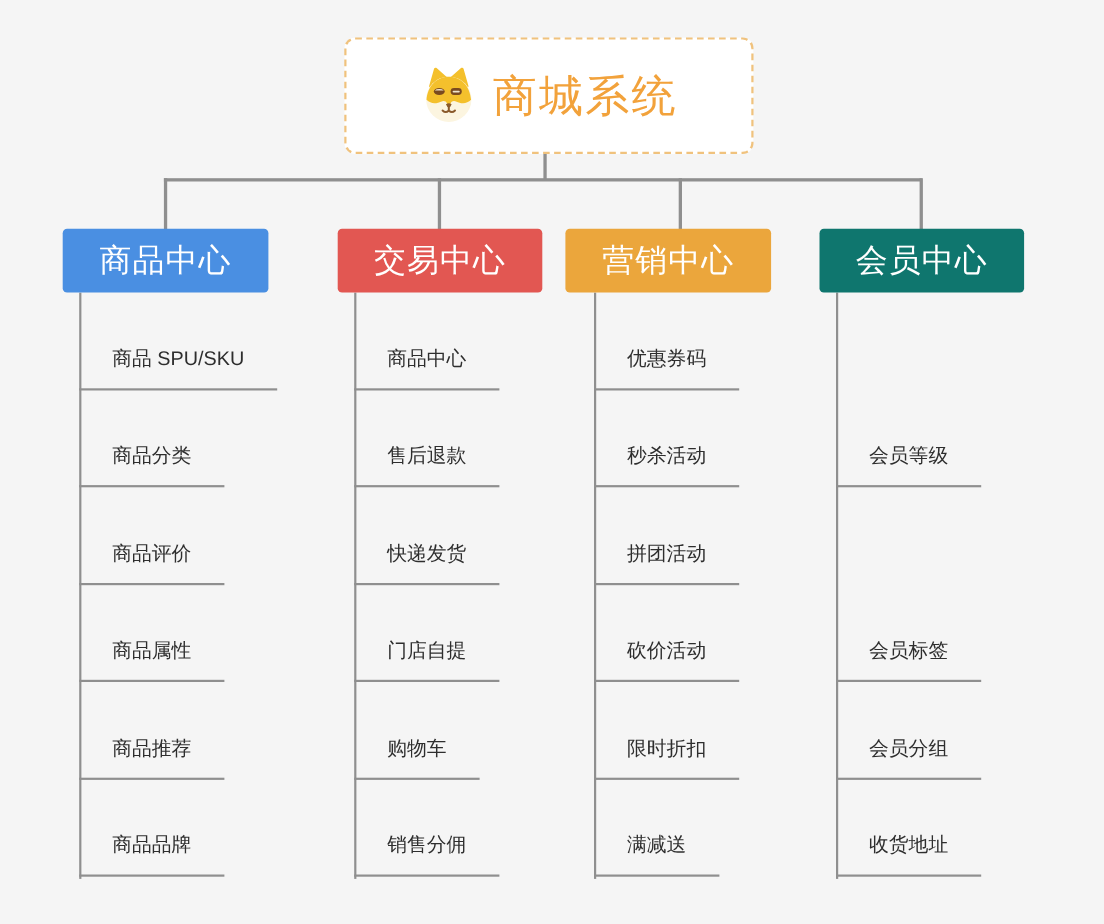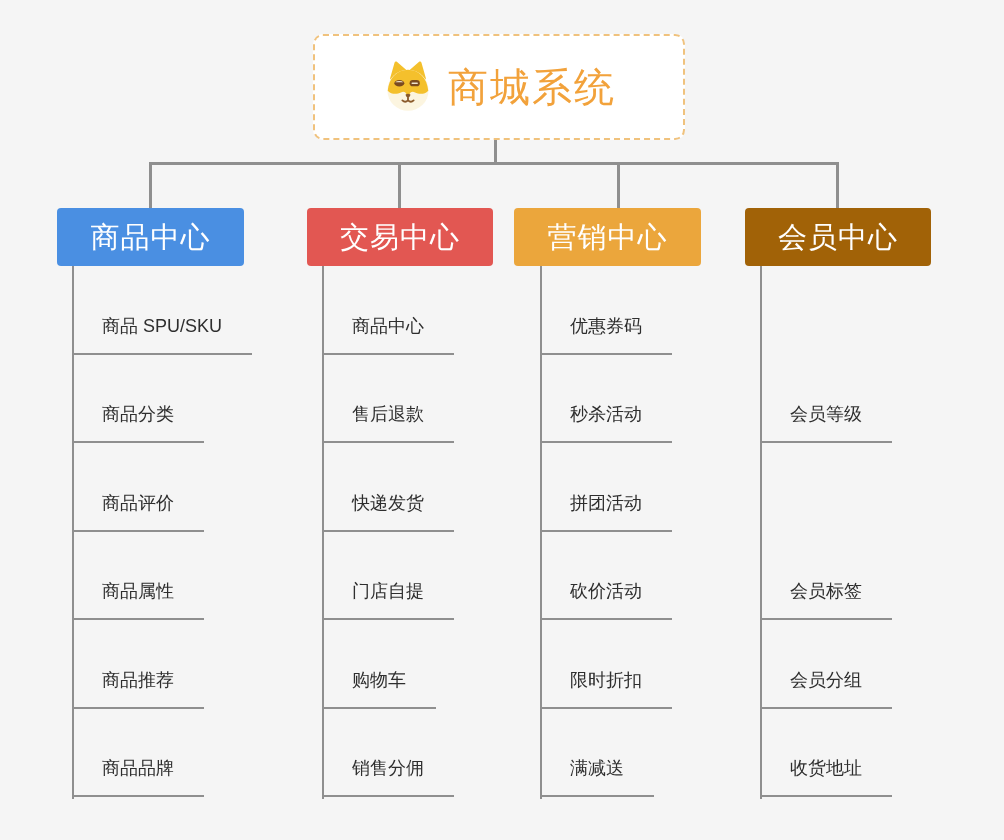--- a/index.html
+++ b/index.html
@@ -122,21 +122,21 @@
       <rect x="27.2" y="19.8" width="6" height="1.5" rx="0.75" fill="#fcf5e0" opacity="0.9"></rect>
       <path d="M21.6,31.2 q2.4,-1.8 4.8,0 q-1.2,3 -2.4,3 q-1.2,0 -2.4,-3 z" fill="#8a5a2b"></path>
       <path d="M24,34 L24,36.2 M18.8,36.4 q2.6,2.6 5.2,0 q2.6,2.6 5.2,0" fill="none" stroke="#8a5a2b" stroke-width="1.7" stroke-linecap="round"></path>
     </svg>
     <span class="root-title" style="color: rgb(242, 162, 59);">商城系统</span>
   </div>
 
   <div class="branch branch-1" style="background-color: rgb(74, 143, 226);">商品中心</div>
   <div class="branch branch-2" style="background-color: rgb(226, 87, 82);">交易中心</div>
   <div class="branch branch-3" style="background-color: rgb(235, 166, 60);">营销中心</div>
-  <div class="branch branch-4" style="background-color: #a16207;">会员中心</div>
+  <div class="branch branch-4" style="background-color: #0f766e;">会员中心</div>
 
   <div class="sub c1 r1">商品 SPU/SKU</div>
   <div class="sub c1 r2">商品分类</div>
   <div class="sub c1 r3">商品评价</div>
   <div class="sub c1 r4">商品属性</div>
   <div class="sub c1 r5">商品推荐</div>
   <div class="sub c1 r6">商品品牌</div>
 
   <div class="sub c2 r1">商品中心</div>
   <div class="sub c2 r2">售后退款</div>

